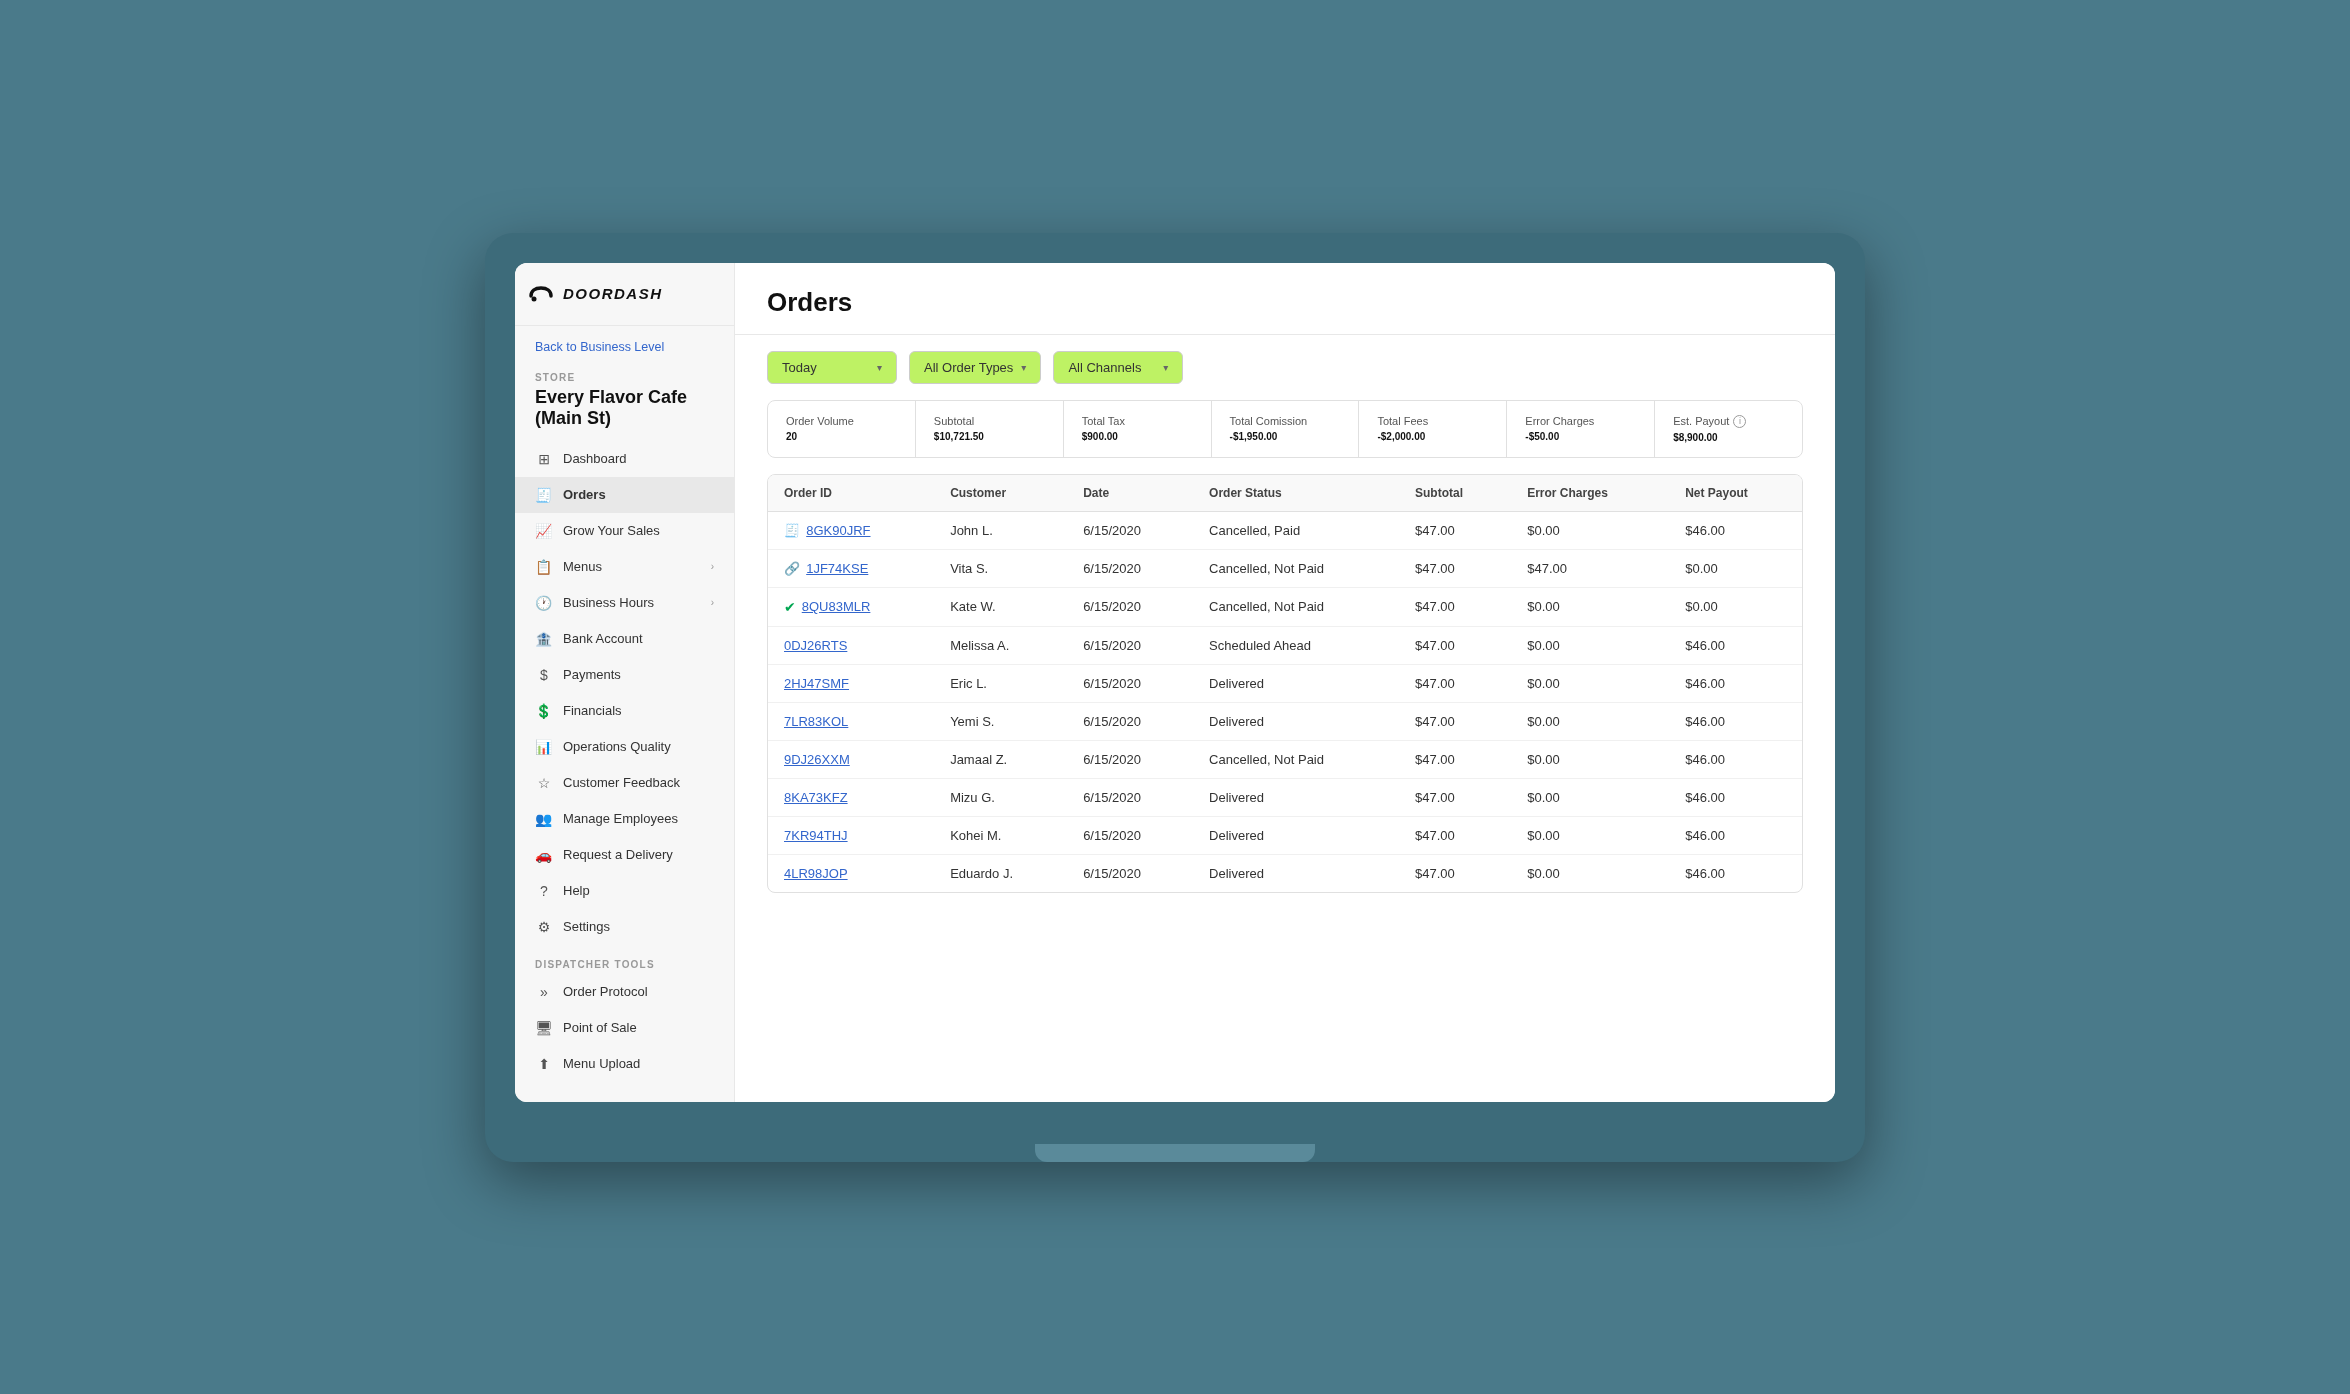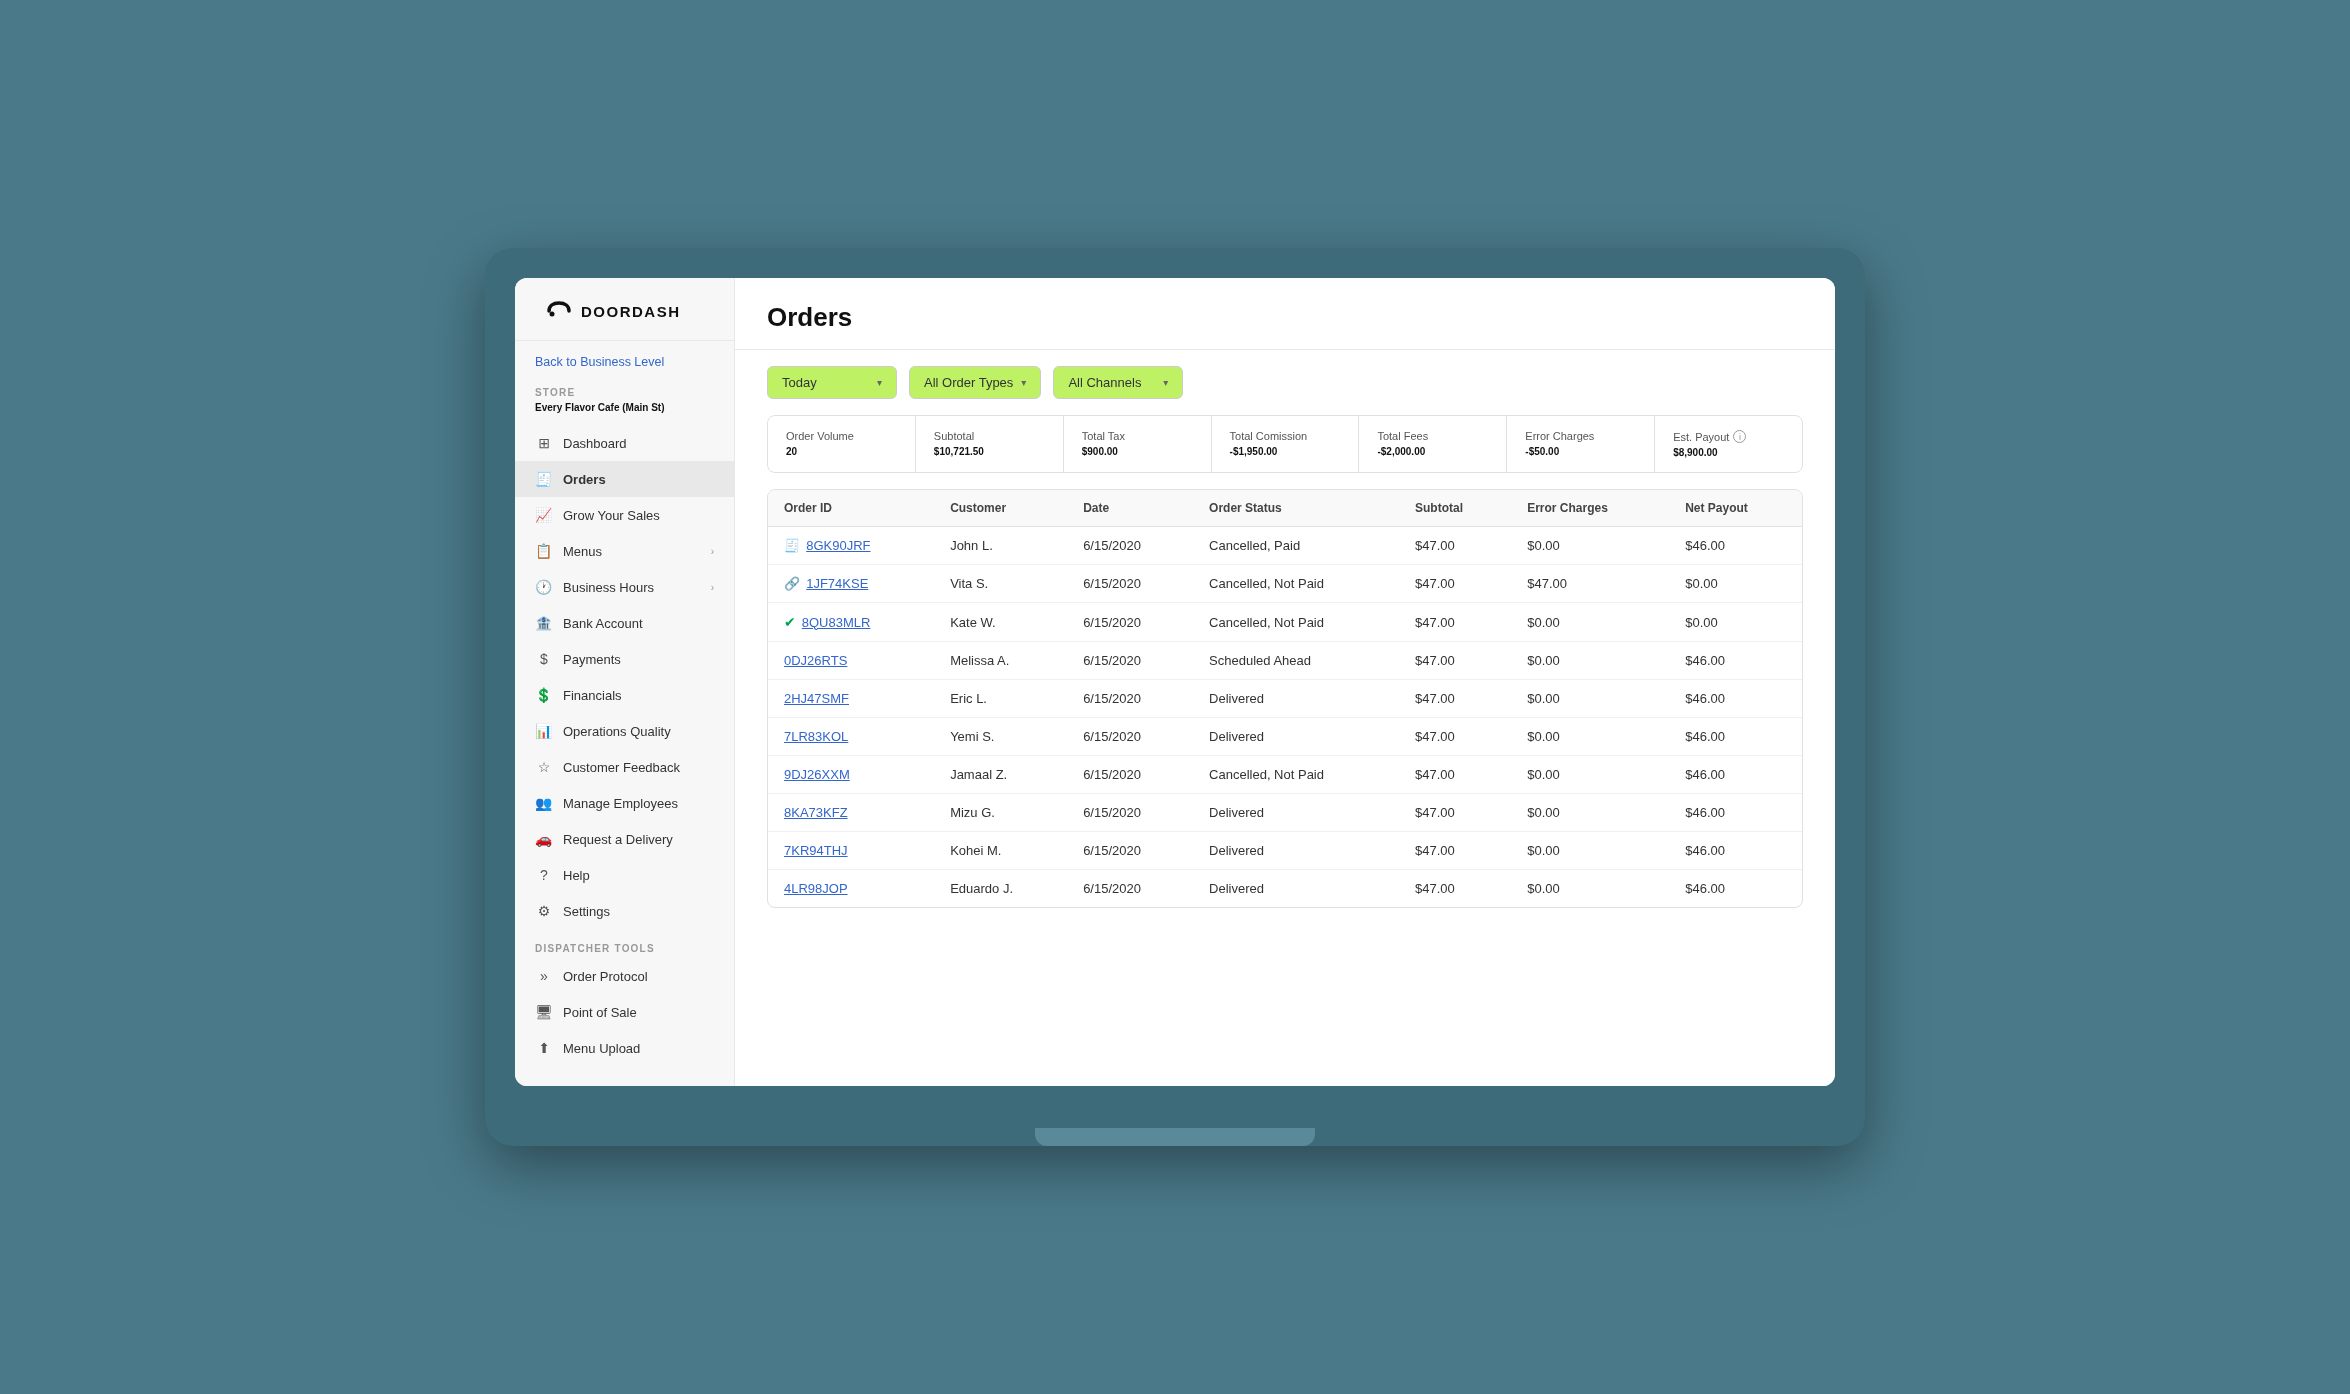--- a/index.html
+++ b/index.html
@@ -45,25 +45,26 @@
       width: 220px;
       min-width: 220px;
       background: #f7f7f7;
       border-right: 1px solid #e8e8e8;
       display: flex;
       flex-direction: column;
       padding-bottom: 20px;
     }
 
     .sidebar-logo {
-      padding: 22px 20px 18px 30px;
+      padding: 22px 20px 18px 12px;
       border-bottom: 1px solid #e8e8e8;
       display: flex;
-      align-items: center;
+      align-items: flex-start;
       gap: 8px;
+      font-style: italic;
     }
 
     .doordash-icon {
       width: 28px;
       height: 22px;
     }
 
     .sidebar-logo-text {
       font-size: 15px;
       font-weight: 800;
@@ -83,21 +84,21 @@
       padding: 8px 20px 2px 20px;
       font-size: 10px;
       font-weight: 700;
       letter-spacing: 1.2px;
       color: #999;
       text-transform: uppercase;
     }
 
     .store-name {
       padding: 2px 20px 12px 20px;
-      font-size: 10px;
+      font-size: 18px;
       font-weight: 700;
       color: #111;
     }
 
     .nav-item {
       display: flex;
       align-items: center;
       gap: 10px;
       padding: 9px 20px;
       font-size: 13px;

